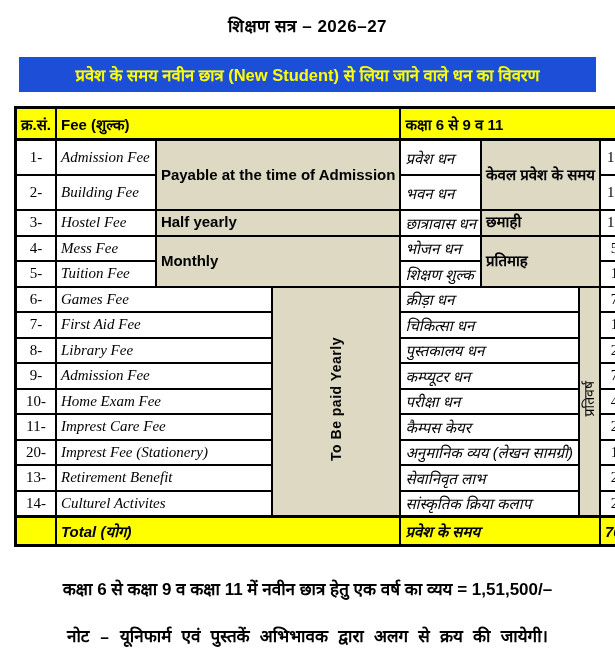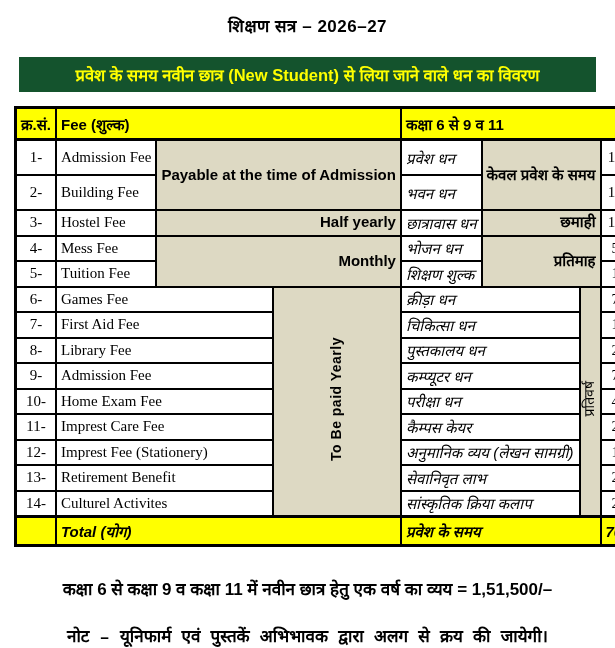--- a/index.html
+++ b/index.html
@@ -7,39 +7,39 @@
     width:615px; height:648px; background:#ffffff; color:#000;
     font-family:"Liberation Sans", sans-serif;
     -webkit-font-smoothing:antialiased;
   }
   .page-title {
     text-align:center; font-weight:bold; font-size:17px;
     padding-top:14px; letter-spacing:0.5px;
   }
   .banner {
     margin:20px auto 0 auto; width:577px; box-sizing:border-box;
-    background:#14532d; color:#ffff00; text-align:center;
+    background:#1d4ed8; color:#ffff00; text-align:center;
     font-weight:bold; font-size:16.5px; padding:6px 2px;
   }
   table.fee-table {
     margin:14px 0 0 14px; border-collapse:collapse;
     border:3px solid #000; table-layout:fixed;
   }
   .fee-table td {
     border:2px solid #000; padding:0 4px; font-size:15px;
     overflow:hidden; white-space:nowrap;
   }
   tr.header-row td { border-bottom:3px solid #000; height:29px; }
   tr.total-row td  { border-top:3px solid #000; height:26px;font-style:italic; }
   .yellow { background:#ffff00; text-align:left; font-weight:bold; font-size:15px; }
-  .beige  { background:#ddd9c3; text-align:right; font-weight:bold;
+  .beige  { background:#ddd9c3; text-align:left; font-weight:bold;
             font-family:"Liberation Sans", sans-serif; font-size:14px;
             white-space:normal; line-height:1.25; }
   .sn  { text-align:center; font-family:"Liberation Serif", serif; font-size:15px; }
-  .en  { font-family:"Liberation Serif", serif; font-size:15px; }
+  .en  { font-family:"Liberation Serif", serif; font-size:15px;font-style:italic; }
   .hi  { font-size:14.5px;font-style:italic; }
   .amt { text-align:center; font-family:"Liberation Serif", serif; font-size:16px; }
   .r-tall  td { height:33px; }
   .r-short td { height:23.5px; }
   td.vcell { padding:0; text-align:center; vertical-align:middle; }
   .vtext {
     display:inline-block; writing-mode:vertical-rl; transform:rotate(180deg);
     font-weight:bold; font-size:14px; letter-spacing:0.5px;
   }
   .vtext.hi-v { font-weight:normal; font-size:14px; letter-spacing:0; }
@@ -148,21 +148,21 @@
     <td class="hi" colspan="2">परीक्षा धन</td>
     <td class="amt">4500</td>
   </tr>
   <tr class="r-short">
     <td class="sn">11-</td>
     <td class="en" colspan="2">Imprest Care Fee</td>
     <td class="hi" colspan="2">कैम्पस केयर</td>
     <td class="amt">2000</td>
   </tr>
   <tr class="r-short">
-    <td class="sn">12-</td>
+    <td class="sn">20-</td>
     <td class="en" colspan="2">Imprest Fee (Stationery)</td>
     <td class="hi" colspan="2">अनुमानिक व्यय (लेखन सामग्री)</td>
     <td class="amt">1500</td>
   </tr>
   <tr class="r-short">
     <td class="sn">13-</td>
     <td class="en" colspan="2">Retirement Benefit</td>
     <td class="hi" colspan="2">सेवानिवृत लाभ</td>
     <td class="amt">2000</td>
   </tr>

